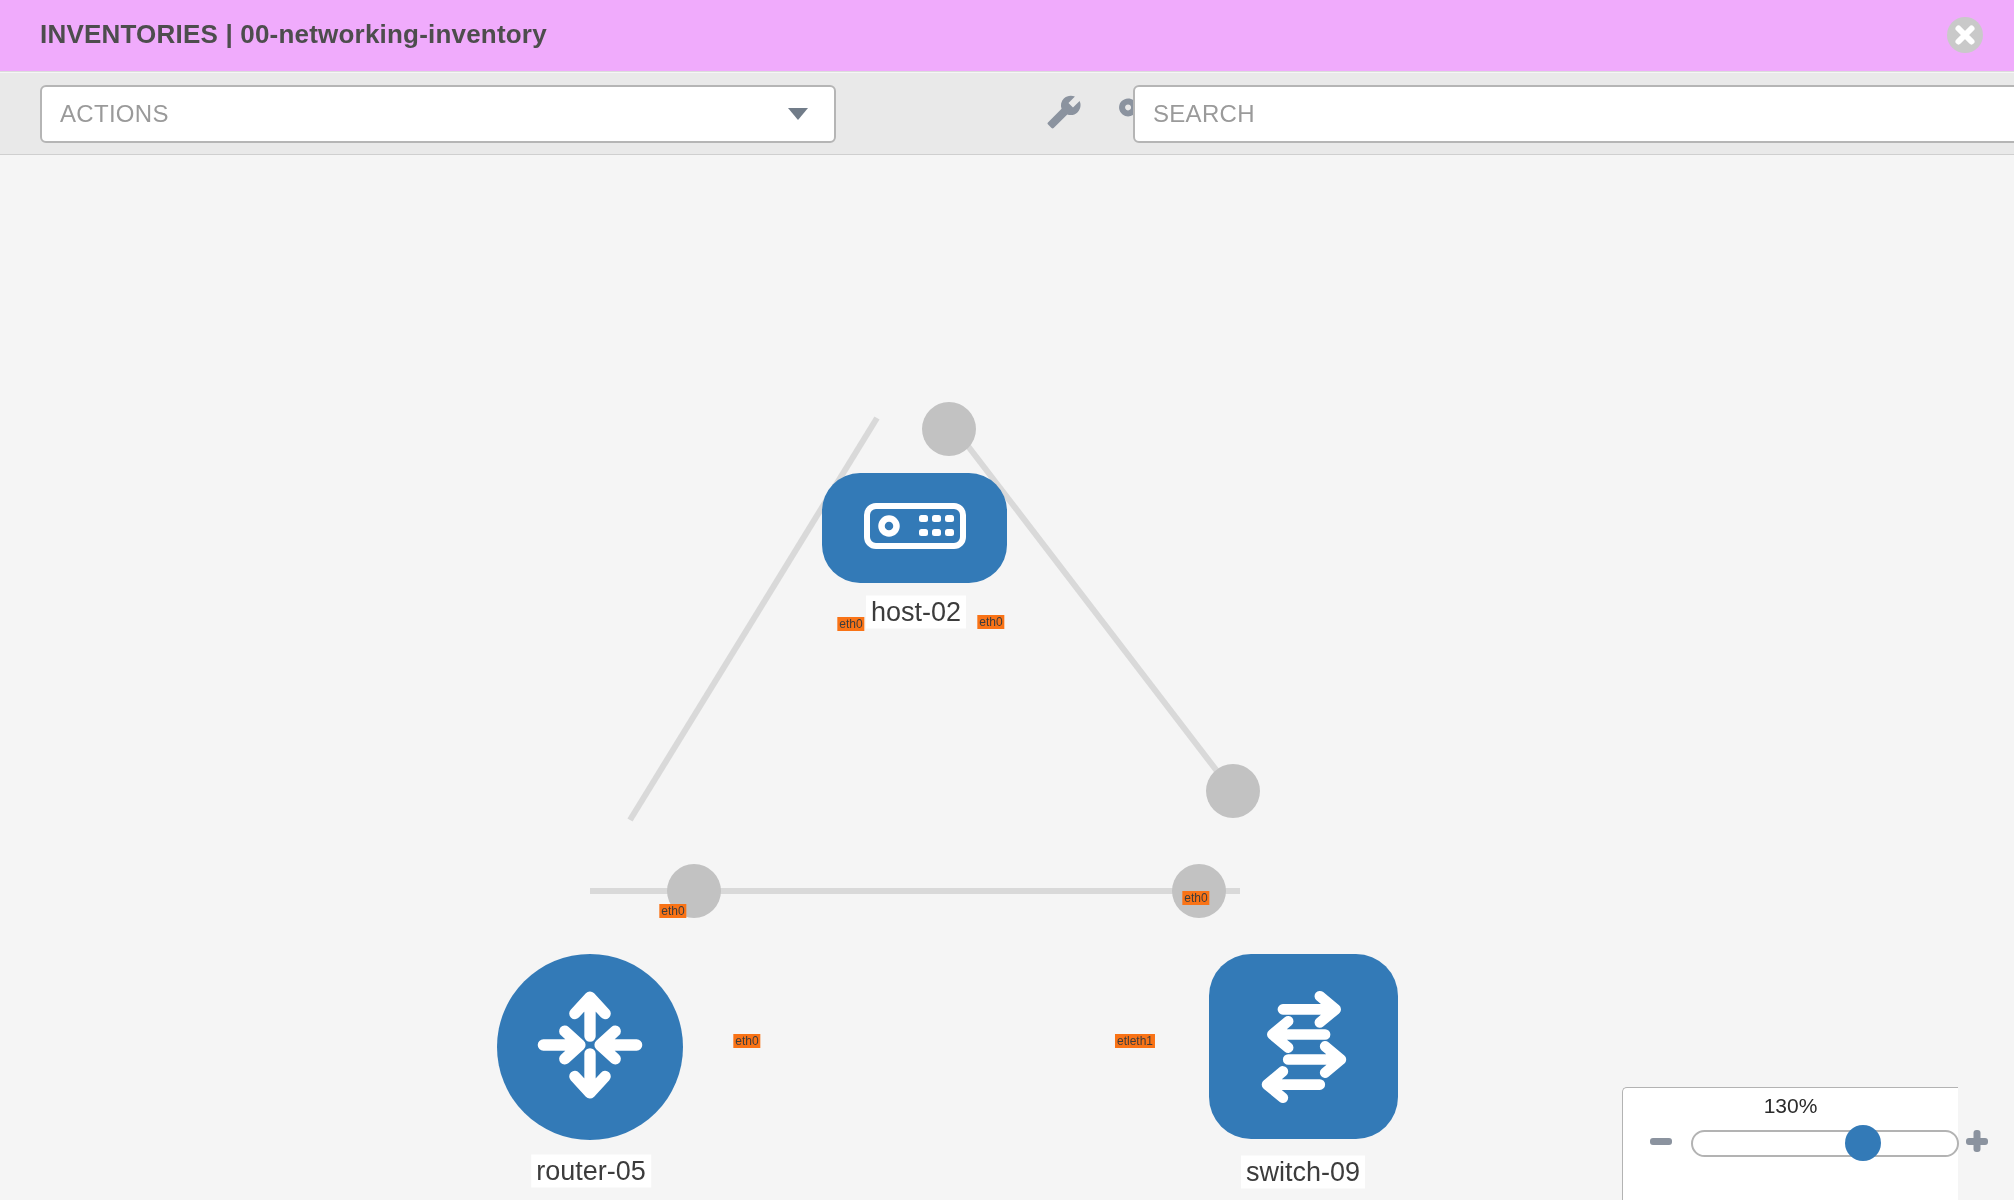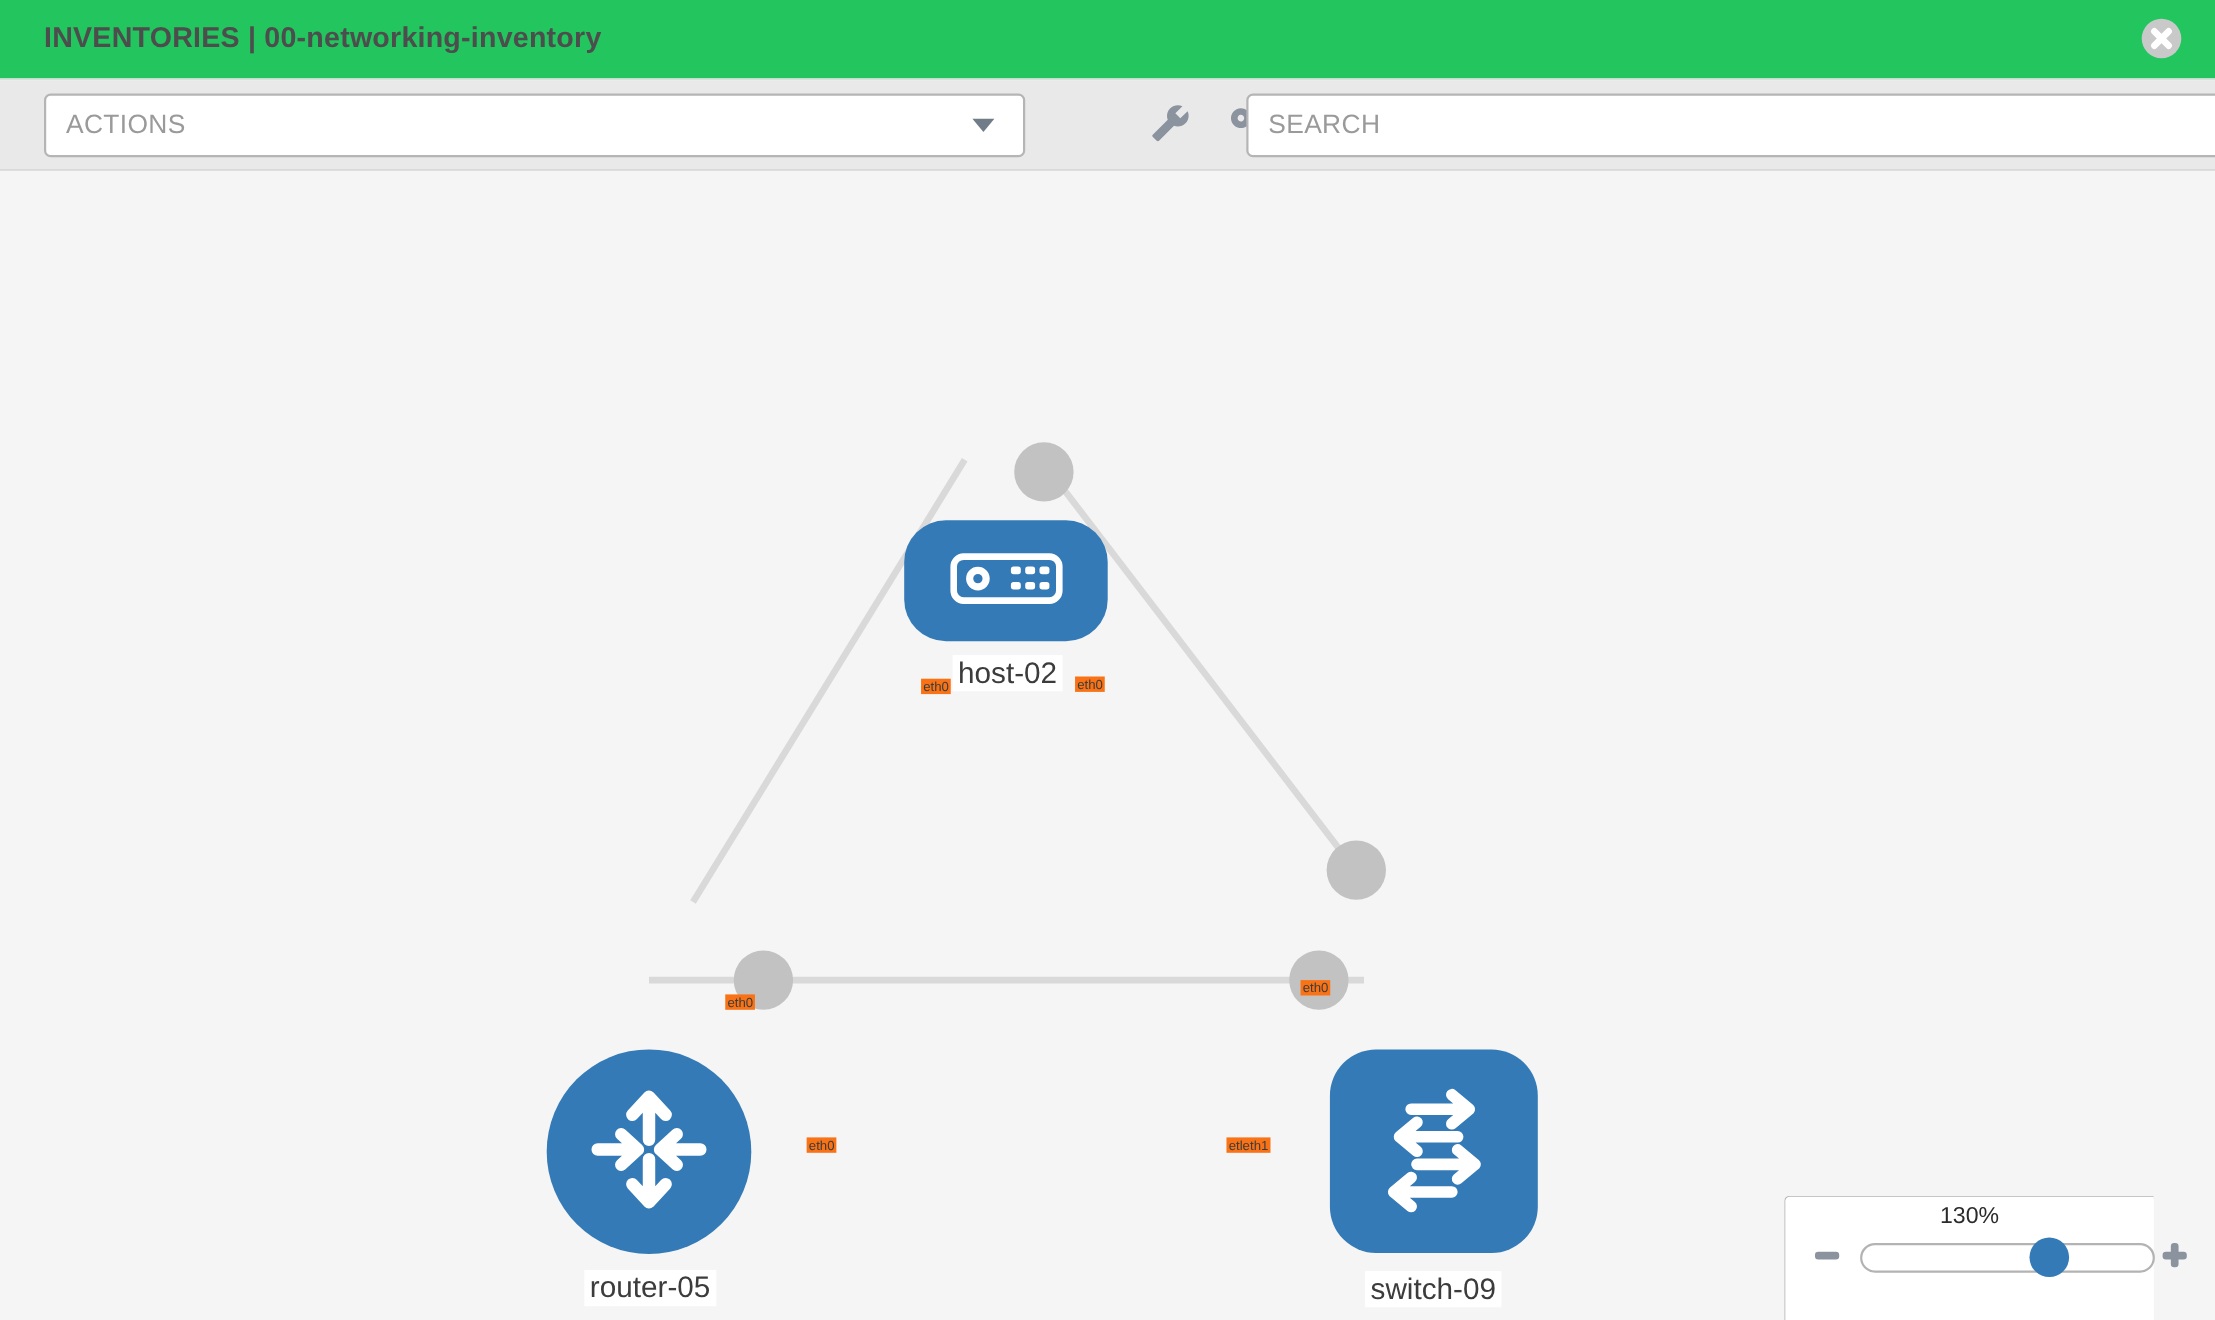--- a/index.html
+++ b/index.html
@@ -6,41 +6,41 @@
   html,body { width:2014px; height:1200px; }
   body {
     font-family: "Liberation Sans", sans-serif;
     background:#f5f5f5;
     position:relative;
     overflow:hidden;
   }
   
   .header {
     position:absolute; left:0; top:0; width:2014px; height:72px;
-    background:#22c55e; border-bottom:1px solid #dcdcdc;
+    background:#f0abfc; border-bottom:1px solid #dcdcdc;
   }
   .header-title {
     position:absolute; left:40px; top:19px;
     font-size:26px; font-weight:bold; color:#4d4d4d; letter-spacing:0.2px;
   }
   .close-btn {
     position:absolute; right:30px; top:16px; width:38px; height:38px;
     cursor:pointer; border:none; background:transparent; padding:0;
   }
   
   .toolbar {
     position:absolute; left:0; top:73px; width:2014px; height:82px;
     background:#e9e9e9; border-bottom:1px solid #cfcfcf;
   }
   .select-box {
     position:absolute; top:12px; height:58px;
     background:#ffffff; border:2px solid #b5b5b5; border-radius:6px;
     display:flex; align-items:center; cursor:pointer;
   }
-  .select-actions { left:40px;  width:892px; }
+  .select-actions { left:40px;  width:796px; }
   .select-search  { left:1133px; width:937px; }
   .select-label {
     margin-left:18px; font-size:24px; color:#9a9a9a; letter-spacing:0.3px;
     flex:1 1 auto; user-select:none;
   }
   .chevron {
     width:0; height:0; margin-right:26px;
     border-left:10px solid transparent; border-right:10px solid transparent;
     border-top:12px solid #717c89;
   }

